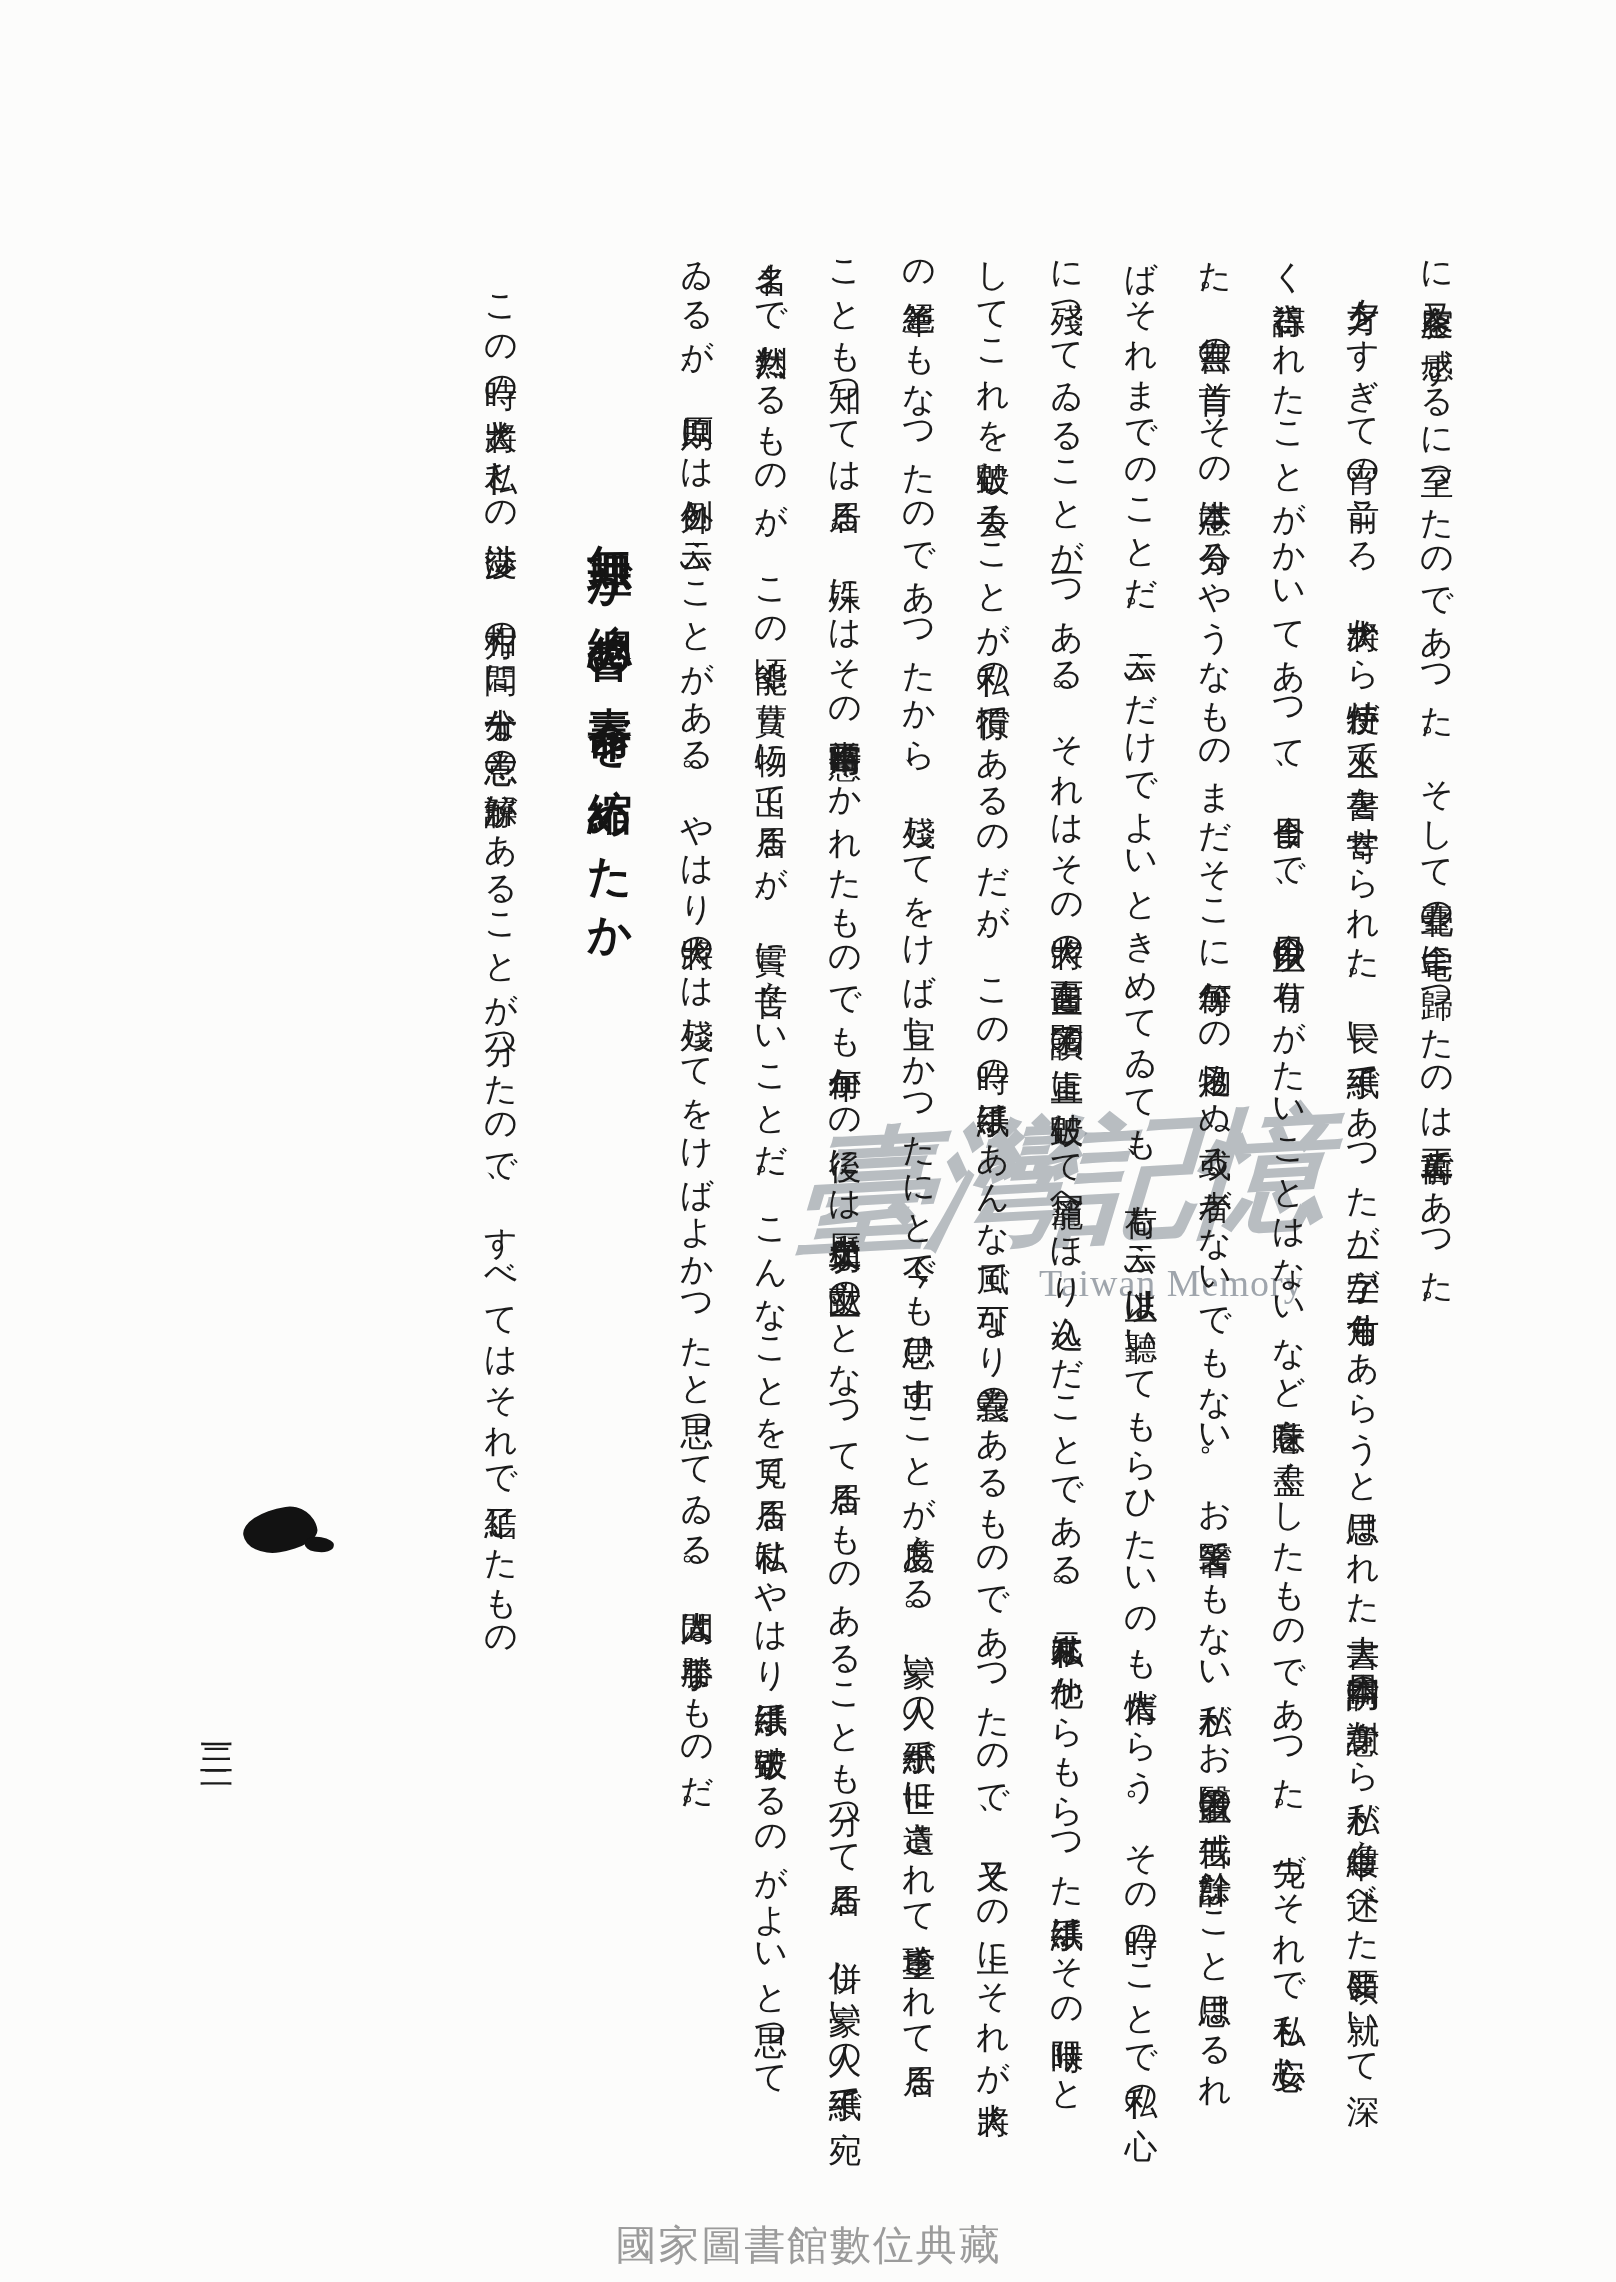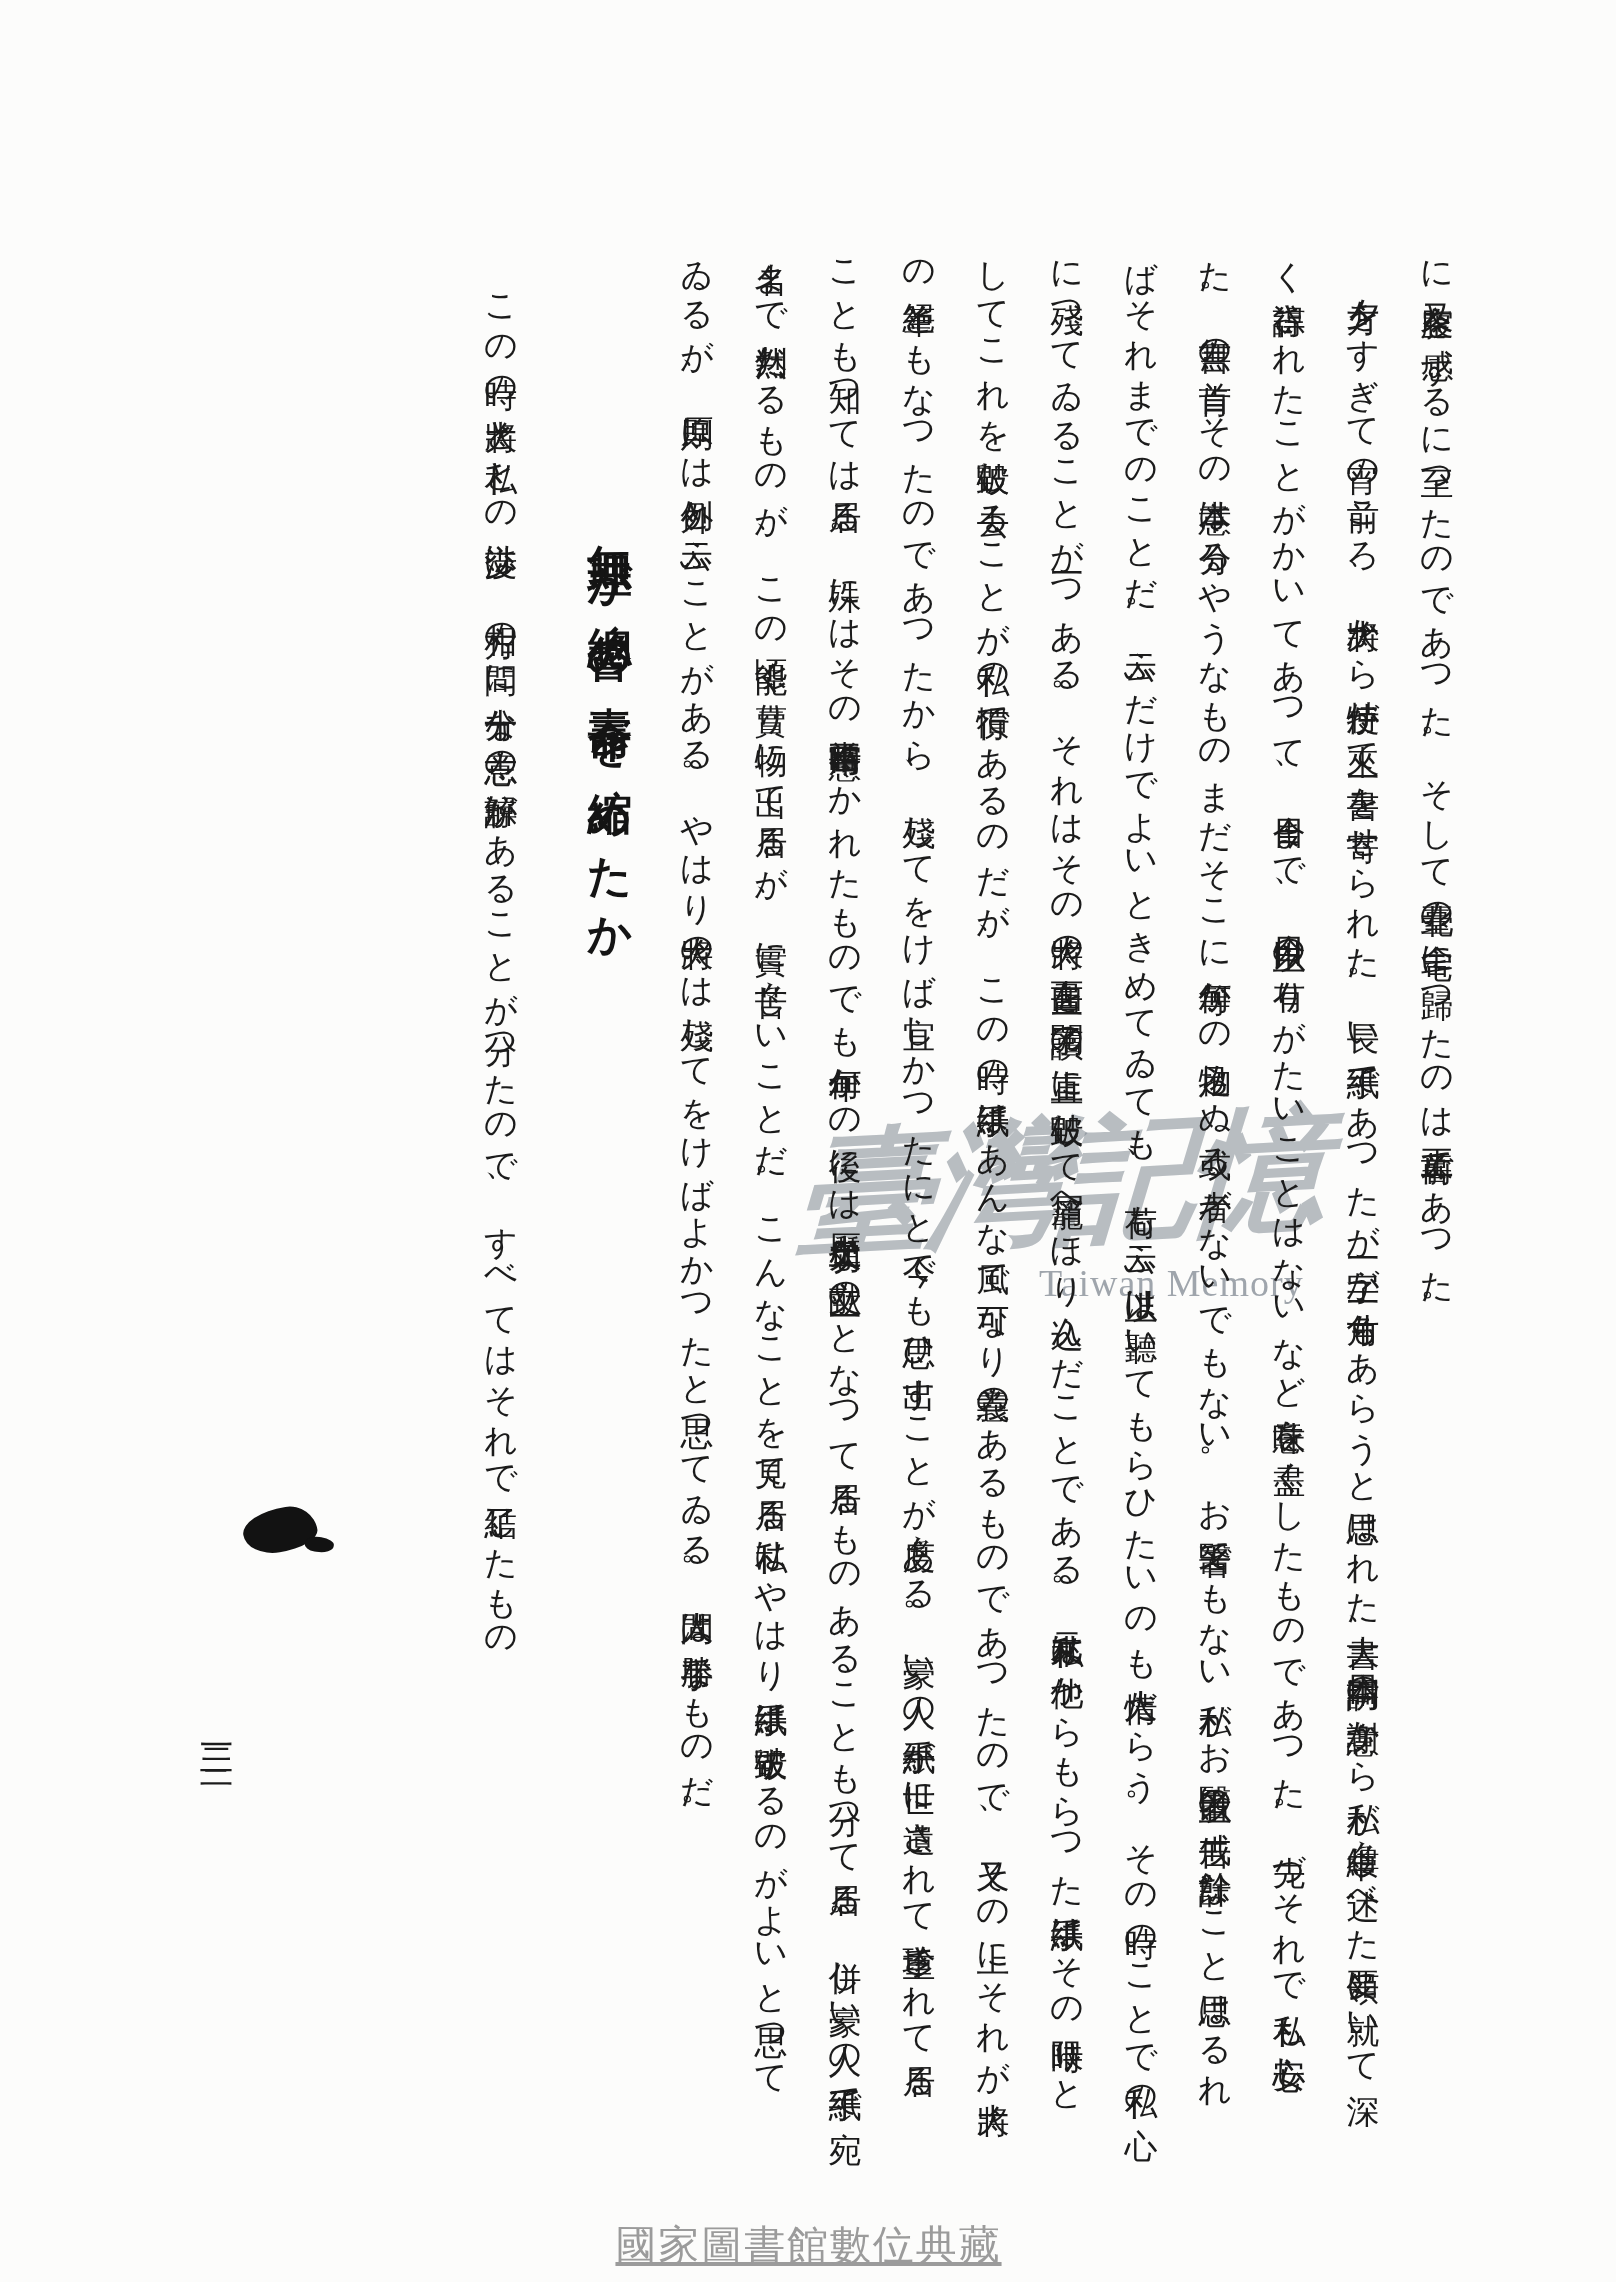--- a/index.html
+++ b/index.html
@@ -119,21 +119,20 @@
     position: absolute;
     top: 2218px;
     left: 50%;
     transform: translateX(-50%);
     font-family: "Liberation Sans", "DejaVu Sans", sans-serif;
     font-size: 41px;
     letter-spacing: 1.9px;
     white-space: nowrap;
     color: #9b9b9b;
     z-index: 2;
-    text-decoration: underline;
   }
 </style>
 </head>
 <body>
 
 <div class="page">
 
   <div class="watermark-cjk">臺灣記憶</div>
 
   <div class="watermark-latin">Taiwan Memory</div>

